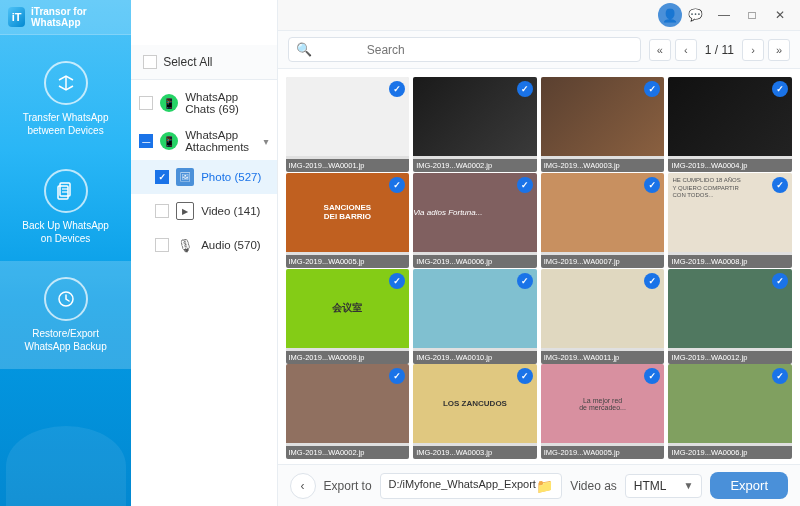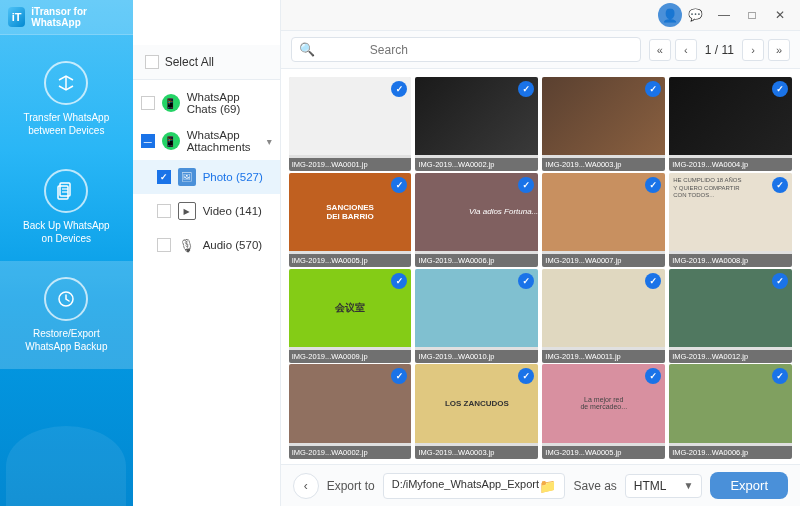--- a/index.html
+++ b/index.html
@@ -613,21 +613,21 @@
           <div style="width: 100%; height: calc(100% - 16px); overflow: hidden;">
             <div style="display:flex;align-items:center;justify-content:center;height:100%;background:#c06020;">
               <span style="color:#fff;font-size:8px;font-weight:bold;text-align:center;padding:4px;">SANCIONES<br>DEl BARRIO</span>
             </div>
           </div>
           <div class="photo-check">✓</div>
           <div class="photo-filename">IMG-2019...WA0005.jp</div>
         </div>
         <div class="photo-cell">
           <div style="width: 100%; height: calc(100% - 16px); overflow: hidden;">
-            <div style="display:flex;align-items:center;justify-content:flex-end;height:100%;background:#806060;">
+            <div style="display:flex;align-items:center;justify-content:flex-start;height:100%;background:#806060;">
               <span style="color:#fff;font-size:8px;text-align:center;font-style:italic;">Via adios Fortuna...</span>
             </div>
           </div>
           <div class="photo-check">✓</div>
           <div class="photo-filename">IMG-2019...WA0006.jp</div>
         </div>
         <div class="photo-cell">
           <div style="width: 100%; height: calc(100% - 16px); overflow: hidden;">
             <div style="height:100%;background:#c89060;"></div>
           </div>
@@ -705,21 +705,21 @@
 
     <div class="bottom-bar">
       <div class="back-btn">
         <span>‹</span>
       </div>
       <span class="export-label">Export to</span>
       <div class="export-path-box">
         <span class="export-path-text">D:/iMyfone_WhatsApp_Export</span>
         <span class="folder-icon-sm">📁</span>
       </div>
-      <span class="save-as-label">Save as</span>
+      <span class="save-as-label">Video as</span>
       <div class="save-as-select">
         <span class="save-as-value">HTML</span>
         <span class="dropdown-arrow">▼</span>
       </div>
       <button class="export-btn">Export</button>
     </div>
 
   </div>
 </div>
 

